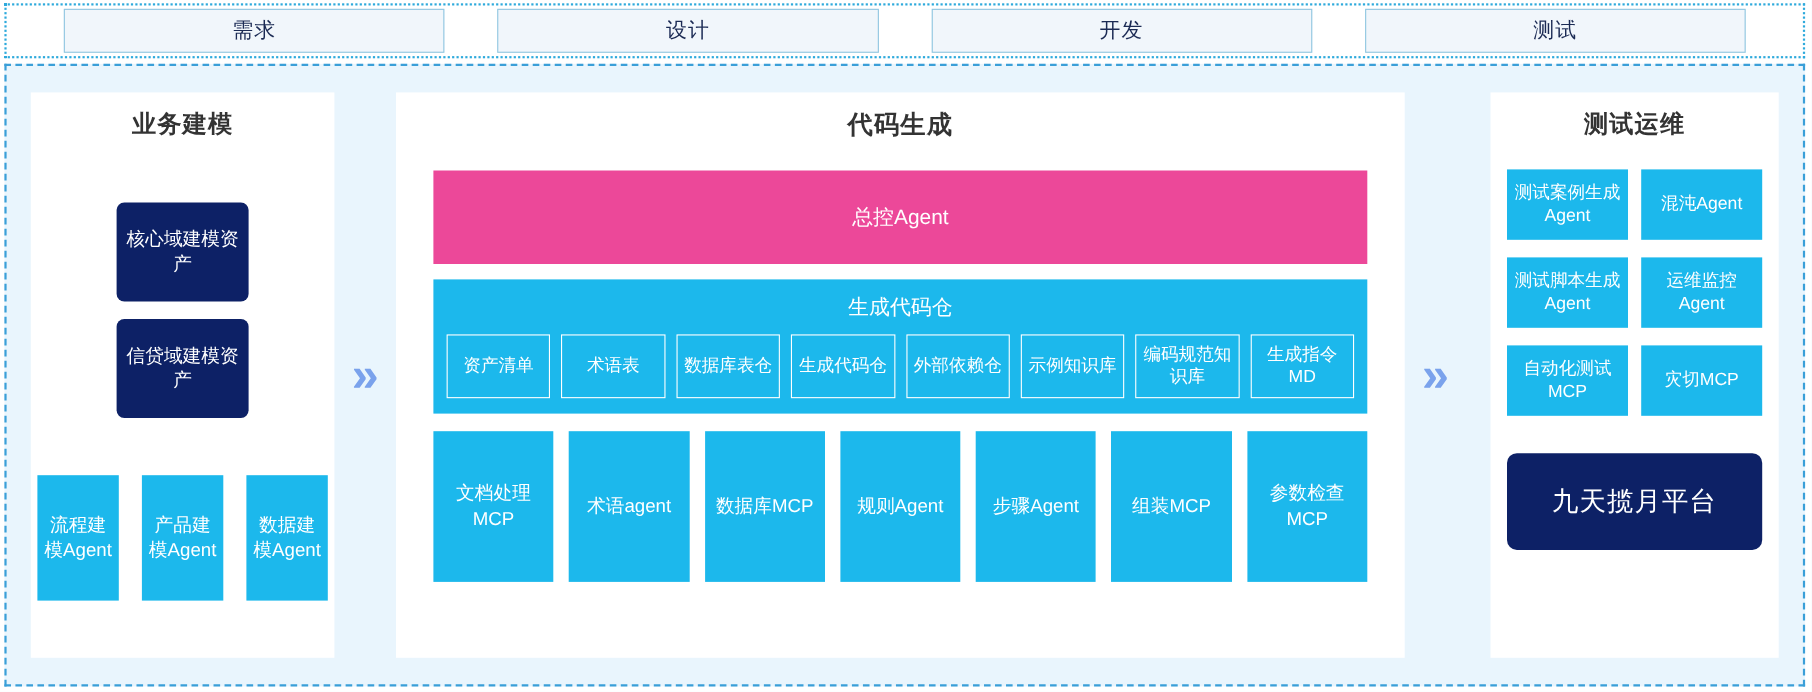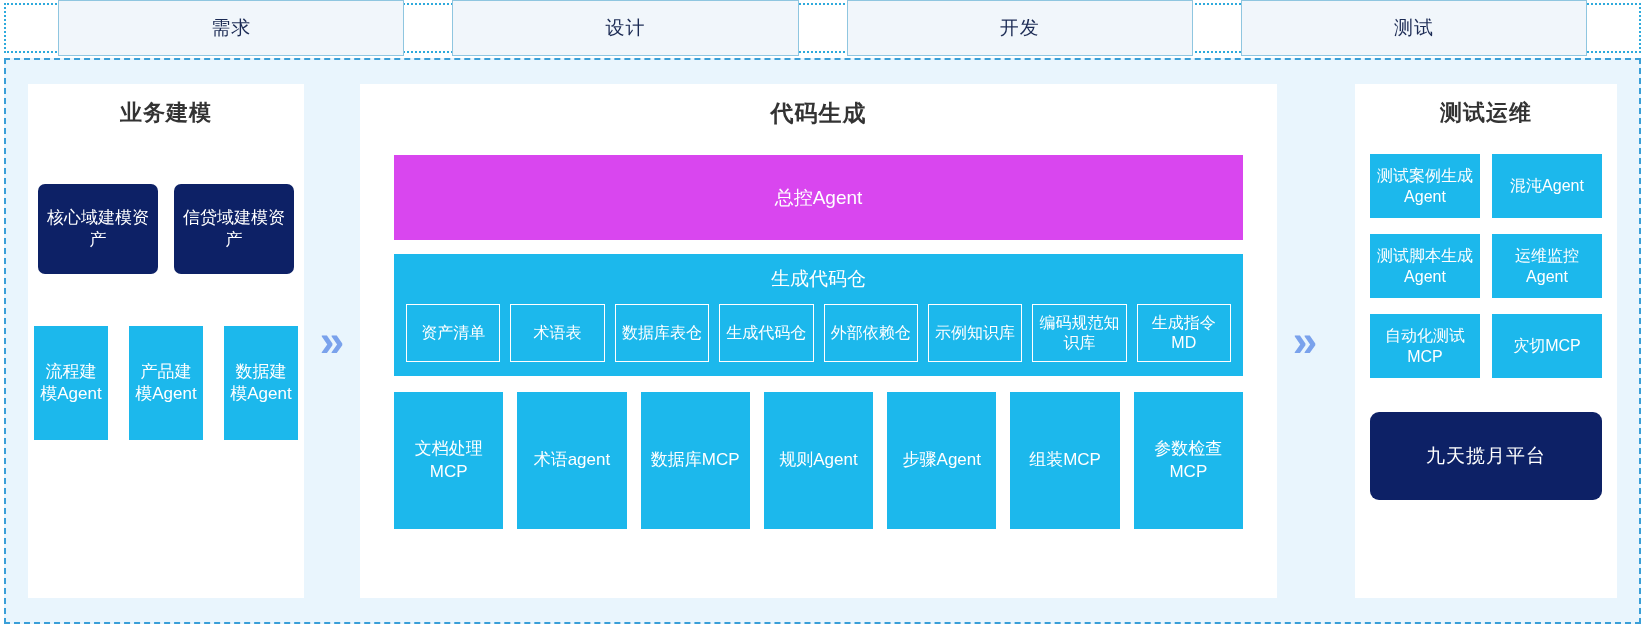--- a/index.html
+++ b/index.html
@@ -31,21 +31,21 @@
     box-sizing: border-box;
     border: 2px dotted #2eaadc;
     background: #ffffff;
     display: flex;
     align-items: center;
     justify-content: space-between;
     padding: 0 28px;
   }
   .phase-box {
     flex: 1 1 0;
-    height: 56px;
+    height: 40px;
     margin: 0 24px;
     box-sizing: border-box;
     background: #f1f6fb;
     border: 1px solid #8fc6e0;
     display: flex;
     align-items: center;
     justify-content: center;
     color: #1b2a54;
     font-size: 19px;
     letter-spacing: 1px;
@@ -126,20 +126,21 @@
     line-height: 1.32;
     box-sizing: border-box;
     padding: 4px 5px;
   }
 
   
   .left-assets {
     display: flex;
     gap: 16px;
     margin-top: 52px;
+    flex-direction: column;
   }
   .left-assets .card-navy {
     width: 120px;
     height: 90px;
   }
   .left-agents {
     display: flex;
     gap: 21px;
     margin-top: 52px;
   }
@@ -154,21 +155,21 @@
     width: 100%;
     display: flex;
     flex-direction: column;
     align-items: stretch;
     padding: 0 18px;
     box-sizing: border-box;
   }
   .master-agent {
     margin-top: 22px;
     height: 85px;
-    background: #d946ef;
+    background: #ec4899;
     color: #ffffff;
     display: flex;
     align-items: center;
     justify-content: center;
     font-size: 19px;
   }
   .ctx-block {
     margin-top: 14px;
     background: #1cb8ec;
     padding: 10px 12px 14px 12px;
@@ -224,21 +225,21 @@
   .platform-card {
     margin-top: 34px;
     width: 232px;
     height: 88px;
     background: #0d2166;
     border-radius: 9px;
     color: #ffffff;
     display: flex;
     align-items: center;
     justify-content: center;
-    font-size: 19px;
+    font-size: 24px;
     letter-spacing: 1px;
   }
 </style>
 </head>
 <body>
 
 <div class="page">
 
   <div class="phase-strip">
     <div class="phase-box">

